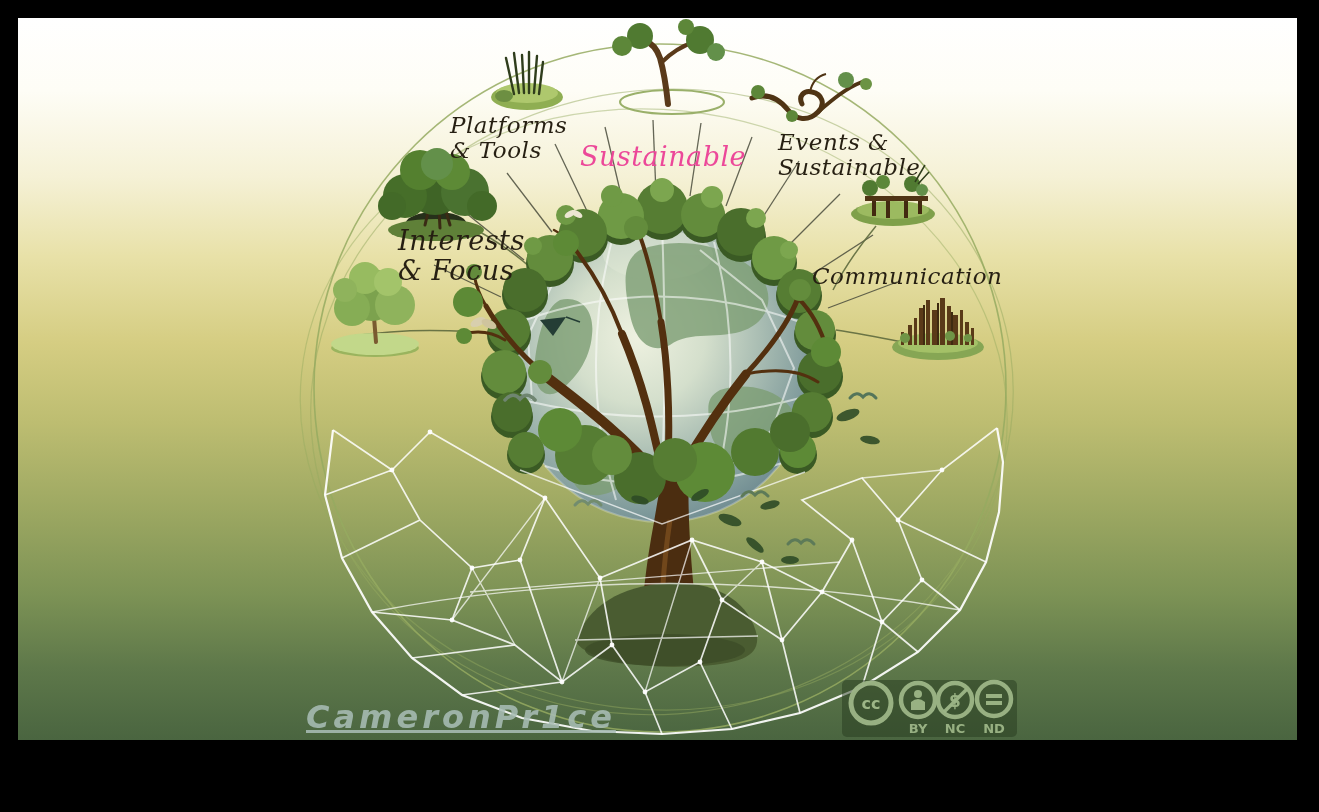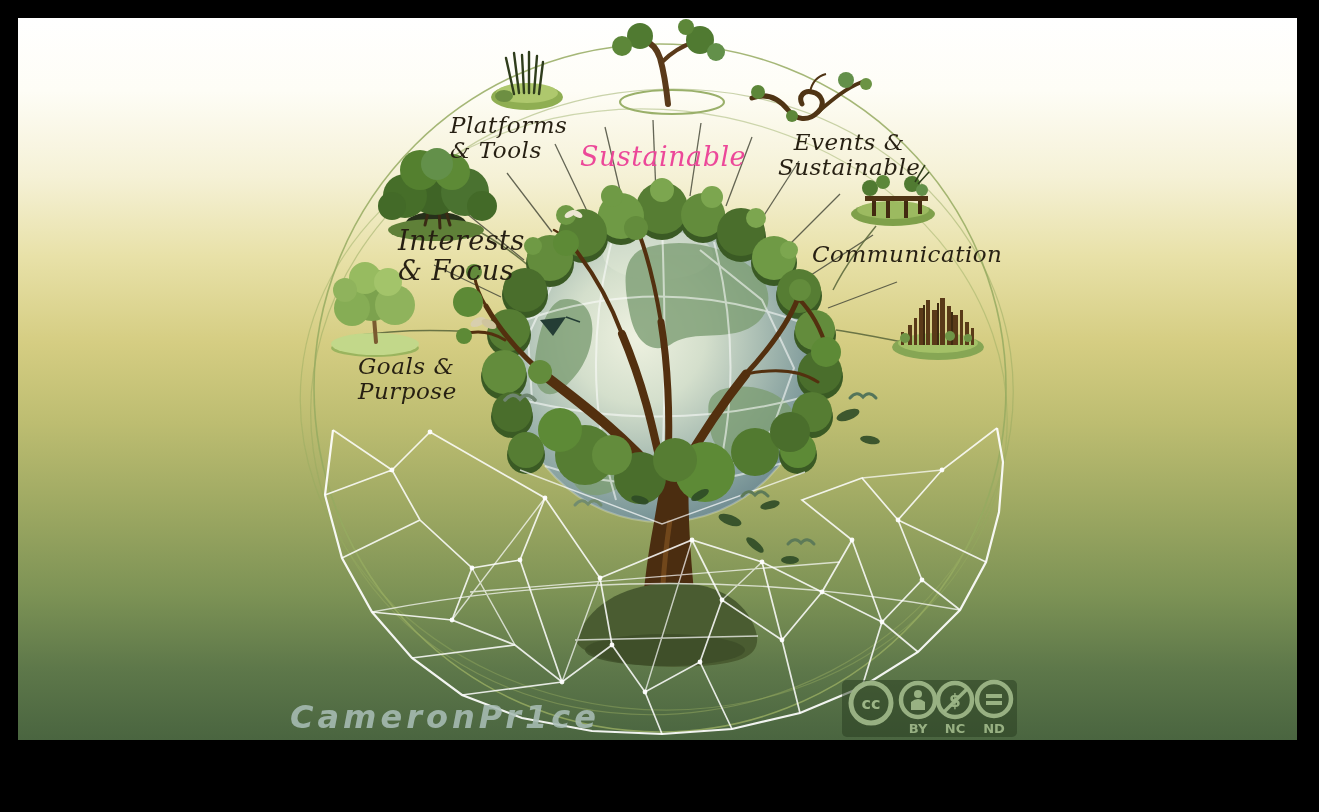--- a/index.html
+++ b/index.html
@@ -9,27 +9,27 @@
        background:linear-gradient(180deg,
          #ffffff 0%, #fefdf6 10%, #f5f1d6 22%, #e8e1a8 33%,
          #d5cd82 45%, #bdbd71 56%, #9da862 68%, #7c9255 80%,
          #5e784a 90%, #4a6540 100%);}
   svg.overlay{position:absolute;left:0;top:0;}
   .lbl{position:absolute;z-index:5;font-family:"DejaVu Serif",serif;font-style:italic;
        color:#261f12;line-height:1.1;letter-spacing:0.5px;}
   .lbl span{display:block;}
   #lbl-title{left:568px;top:122px;width:190px;text-align:center;font-size:27px;color:#ec4899;margin-top:20px;}
   #lbl-platforms{left:450px;top:113px;font-size:23px;}
-  #lbl-events{left:778px;top:130px;font-size:23px;text-align:center;}
+  #lbl-events{left:778px;top:130px;font-size:23px;}
   #lbl-interests{left:398px;top:226px;font-size:27px;}
-  #lbl-communication{left:812px;top:242px;font-size:23px;}
+  #lbl-communication{left:812px;top:264px;font-size:23px;}
   #lbl-goals{left:358px;top:354px;font-size:23px;}
-  #watermark{position:absolute;z-index:6;left:290px;top:698px;
+  #watermark{position:absolute;z-index:6;left:306px;top:698px;
        font-family:"DejaVu Sans",sans-serif;font-style:italic;font-weight:bold;
-       font-size:32px;letter-spacing:4px;color:rgba(167,188,180,0.88);}
+       font-size:32px;letter-spacing:4px;color:rgba(167,188,180,0.88);text-decoration:underline;}
 </style>
 </head>
 <body>
 
 <div id="stage">
   <div id="art"></div>
 
   <svg class="overlay" width="1319" height="812" viewBox="0 0 1319 812">
     <defs>
       <clipPath id="clipArt">
@@ -396,19 +396,15 @@
     <span>Events &amp;</span>
     <span>Sustainable</span>
   </div>
   <div class="lbl" id="lbl-interests">
     <span>Interests</span>
     <span>&amp; Focus</span>
   </div>
   <div class="lbl" id="lbl-communication">
     <span>Communication</span>
   </div>
-  <div class="lbl" id="lbl-goals">
-    <span>Goals &amp;</span>
-    <span>Purpose</span>
-  </div>
 
   <div id="watermark">CameronPr1ce</div>
 </div>
 
 </body></html>

